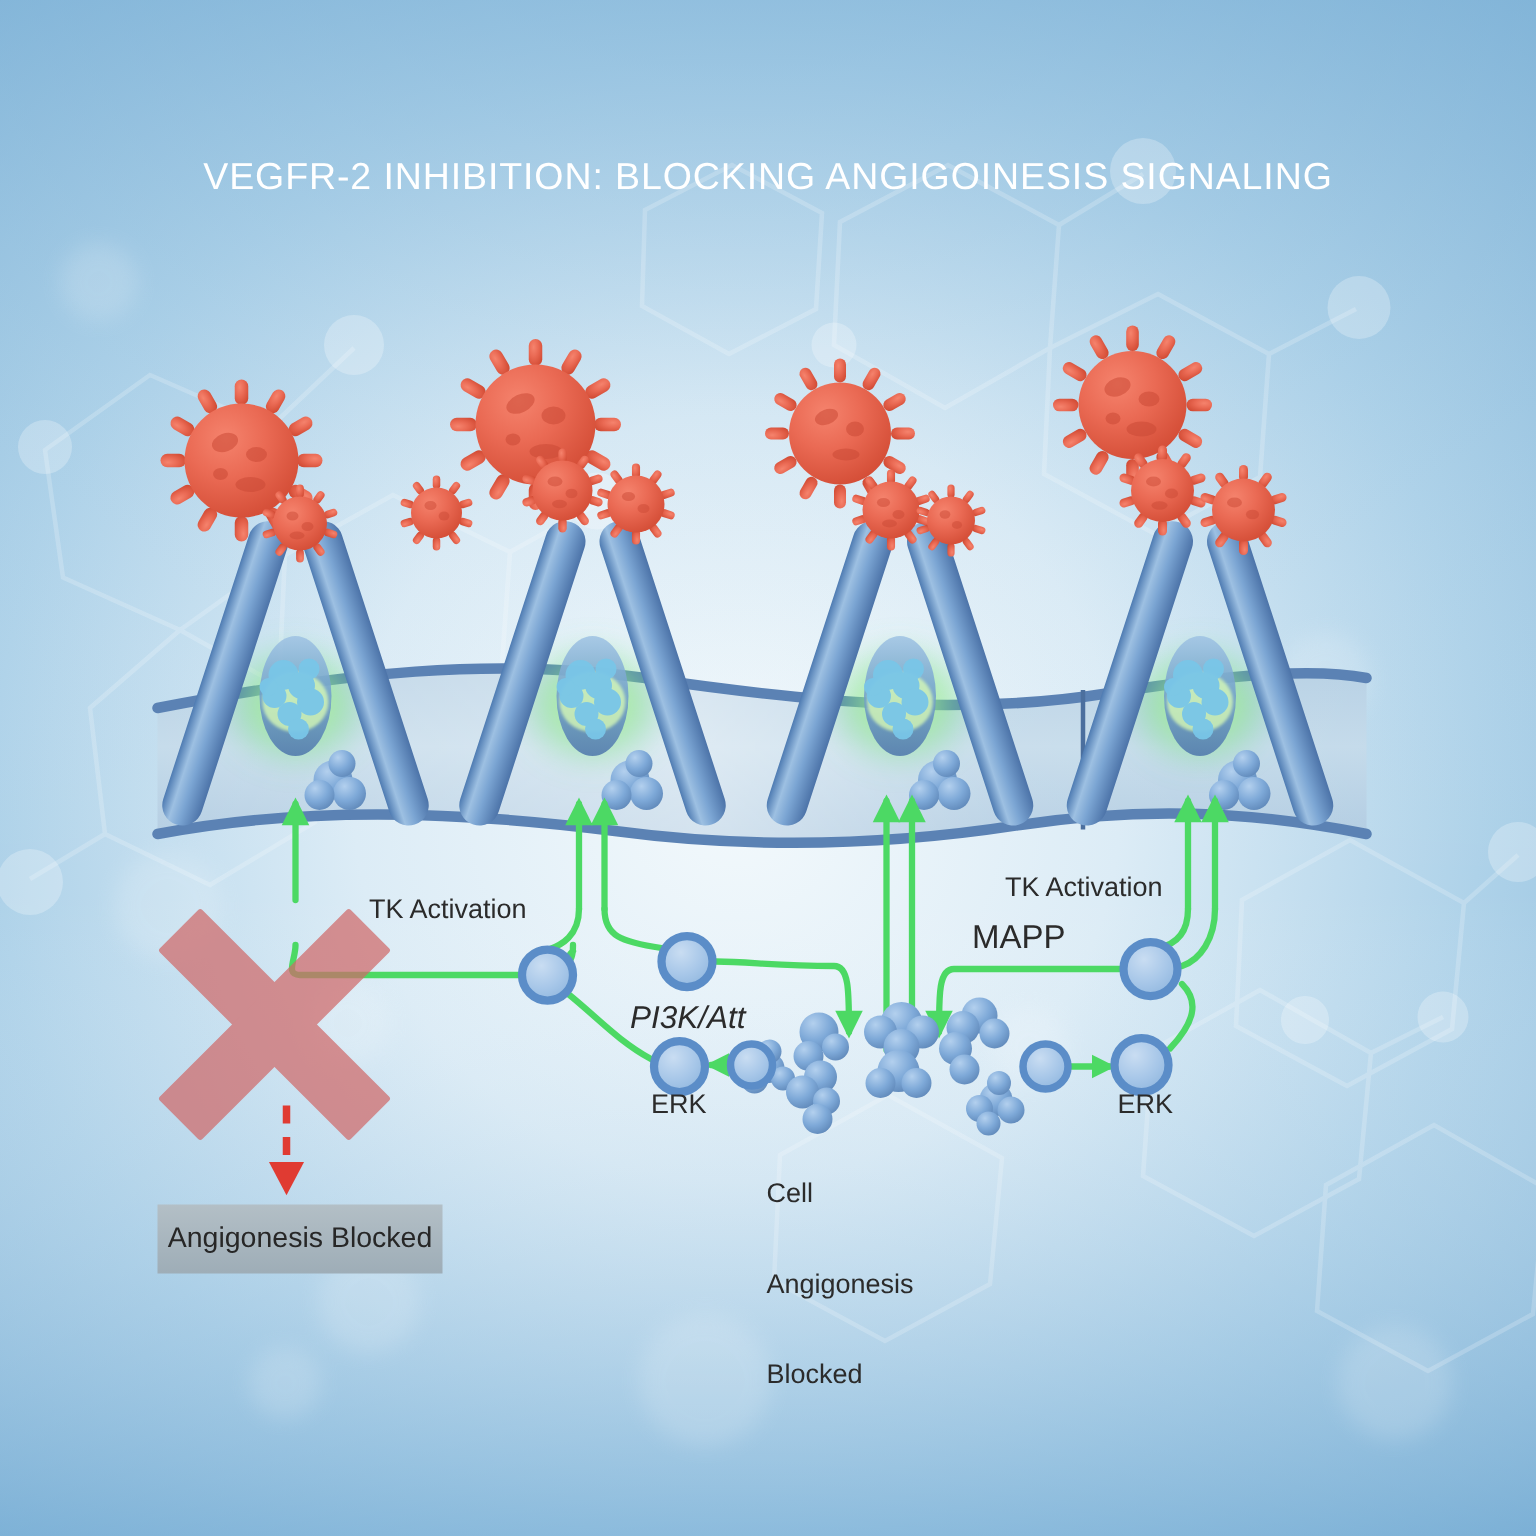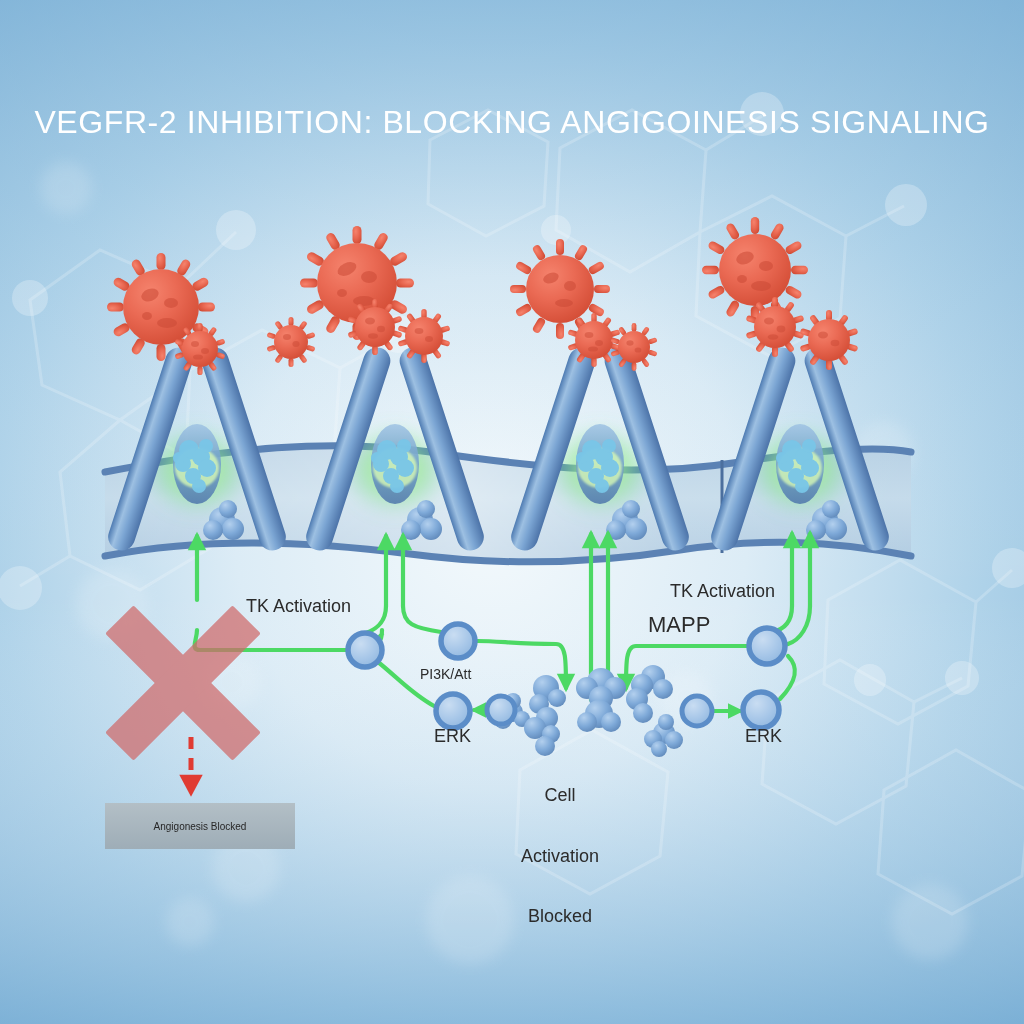--- a/index.html
+++ b/index.html
@@ -14,39 +14,39 @@
     color:#2b2b2b;
     font-family:"Liberation Sans", sans-serif;
     white-space:pre;
     line-height:1.12;
   }
   #title{
     position:absolute;
     left:0;right:0;top:104px;
     text-align:center;
     color:#ffffff;
-    font-size:32px;
+    font-size:25px;
     letter-spacing:0.6px;
     font-family:"Liberation Sans", sans-serif;
   }
   #blockedBox{
     position:absolute;
     left:105px;top:803px;width:190px;height:46px;
     background:linear-gradient(180deg,#b3bfc6 0%, #9eadb7 100%);
     display:flex;align-items:center;justify-content:center;
-    color:#272727;font-size:10px;
+    color:#272727;font-size:19px;
     font-family:"Liberation Sans", sans-serif;
   }
   .tk1{left:246px;top:596px;font-size:18px;}
-  .pi3k{left:420px;top:667px;font-size:14px;}
+  .pi3k{left:420px;top:667px;font-size:21px;font-style:italic;}
   .erk1{left:434px;top:726px;font-size:18px;}
   .tk2{left:670px;top:581px;font-size:18px;}
   .mapp{left:648px;top:613px;font-size:22px;}
   .erk2{left:745px;top:726px;font-size:18px;}
-  .cps{left:560px;top:745px;font-size:18px;text-align:center;transform:translateX(-50%);}
+  .cps{left:560px;top:745px;font-size:18px;transform:translateX(-50%);}
 </style>
 </head>
 <body>
 
 <div id="stage">
 
   <svg id="scene" viewBox="0 0 1024 1024" width="1024" height="1024">
     <defs>
 
       <radialGradient id="bgGrad" cx="48%" cy="52%" r="78%">
@@ -719,21 +719,21 @@
 
   <div class="lbl tk1">TK Activation</div>
   <div class="lbl pi3k">PI3K/Att</div>
   <div class="lbl erk1">ERK</div>
   <div class="lbl tk2">TK Activation</div>
   <div class="lbl mapp">MAPP</div>
   <div class="lbl erk2">ERK</div>
 
   <div class="lbl cps">
     <div>Cell</div>
-    <div>Activation</div>
+    <div>Angigonesis</div>
     <div>Blocked</div>
   </div>
 
   <div id="blockedBox">
     <span>Angigonesis Blocked</span>
   </div>
 
 </div>
 
 </body></html>

